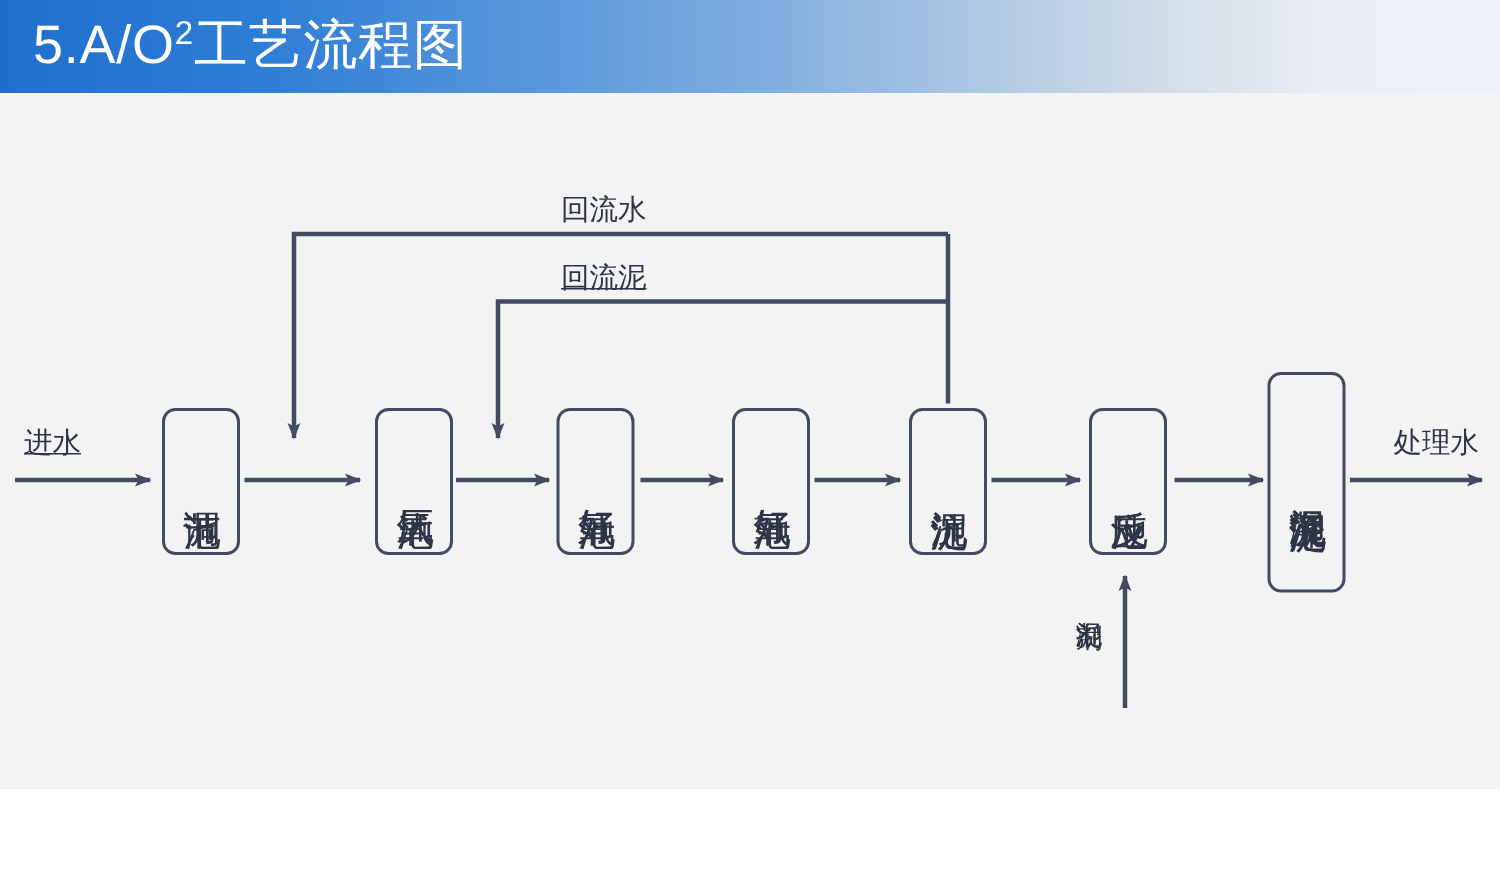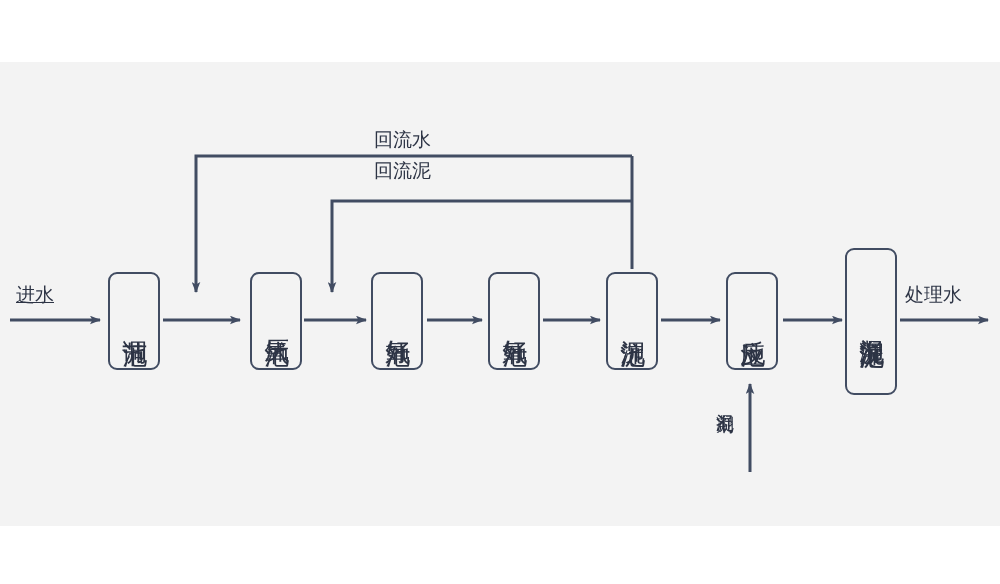--- a/index.html
+++ b/index.html
@@ -99,20 +99,23 @@
     width: 1000px;
     height: 464px;
     overflow: visible;
   }
 </style>
 </head>
 <body>
 
 <div id="page">
 
+  <div id="header-bar">
+    <div id="header-title"><span>5.A/O</span><span class="sup">2</span><span>工艺流程图</span></div>
+  </div>
 
   <div id="content-area">
     <div id="diagram">
 
       <svg class="flow" viewBox="0 0 1000 464">
         <defs>
           <marker id="arrowhead" markerWidth="11" markerHeight="9" refX="10" refY="4.5" orient="auto" markerUnits="userSpaceOnUse">
             <path d="M0,0.2 L11,4.5 L0,8.8 L2.4,4.5 Z" fill="#414c62"></path>
           </marker>
         </defs>
@@ -168,23 +171,23 @@
       <div class="node-box" style="left:726px; top:210px; width:52px; height:98px;">
         <span class="node-label">反应池</span>
       </div>
 
       <div class="node-box" style="left:845px; top:186px; width:52px; height:147px;">
         <span class="node-label">混凝沉淀池</span>
       </div>
 
       <div class="edge-label" style="left:16px; top:220px;text-decoration:underline;">进水</div>
 
-      <div class="edge-label" style="left:905px; top:220px;">处理水</div>
+      <div class="edge-label" style="left:929px; top:220px;">处理水</div>
 
       <div class="edge-label" style="left:374px; top:65px;font-family:Liberation Serif, serif;">回流水</div>
 
-      <div class="edge-label" style="left:374px; top:96px;">回流泥</div>
+      <div class="edge-label" style="left:374px; top:110px;text-decoration:underline;">回流泥</div>
 
       <div class="vert-label" style="left:716px; top:338px;">混凝剂</div>
 
     </div>
   </div>
 </div>
 
 </body></html>

